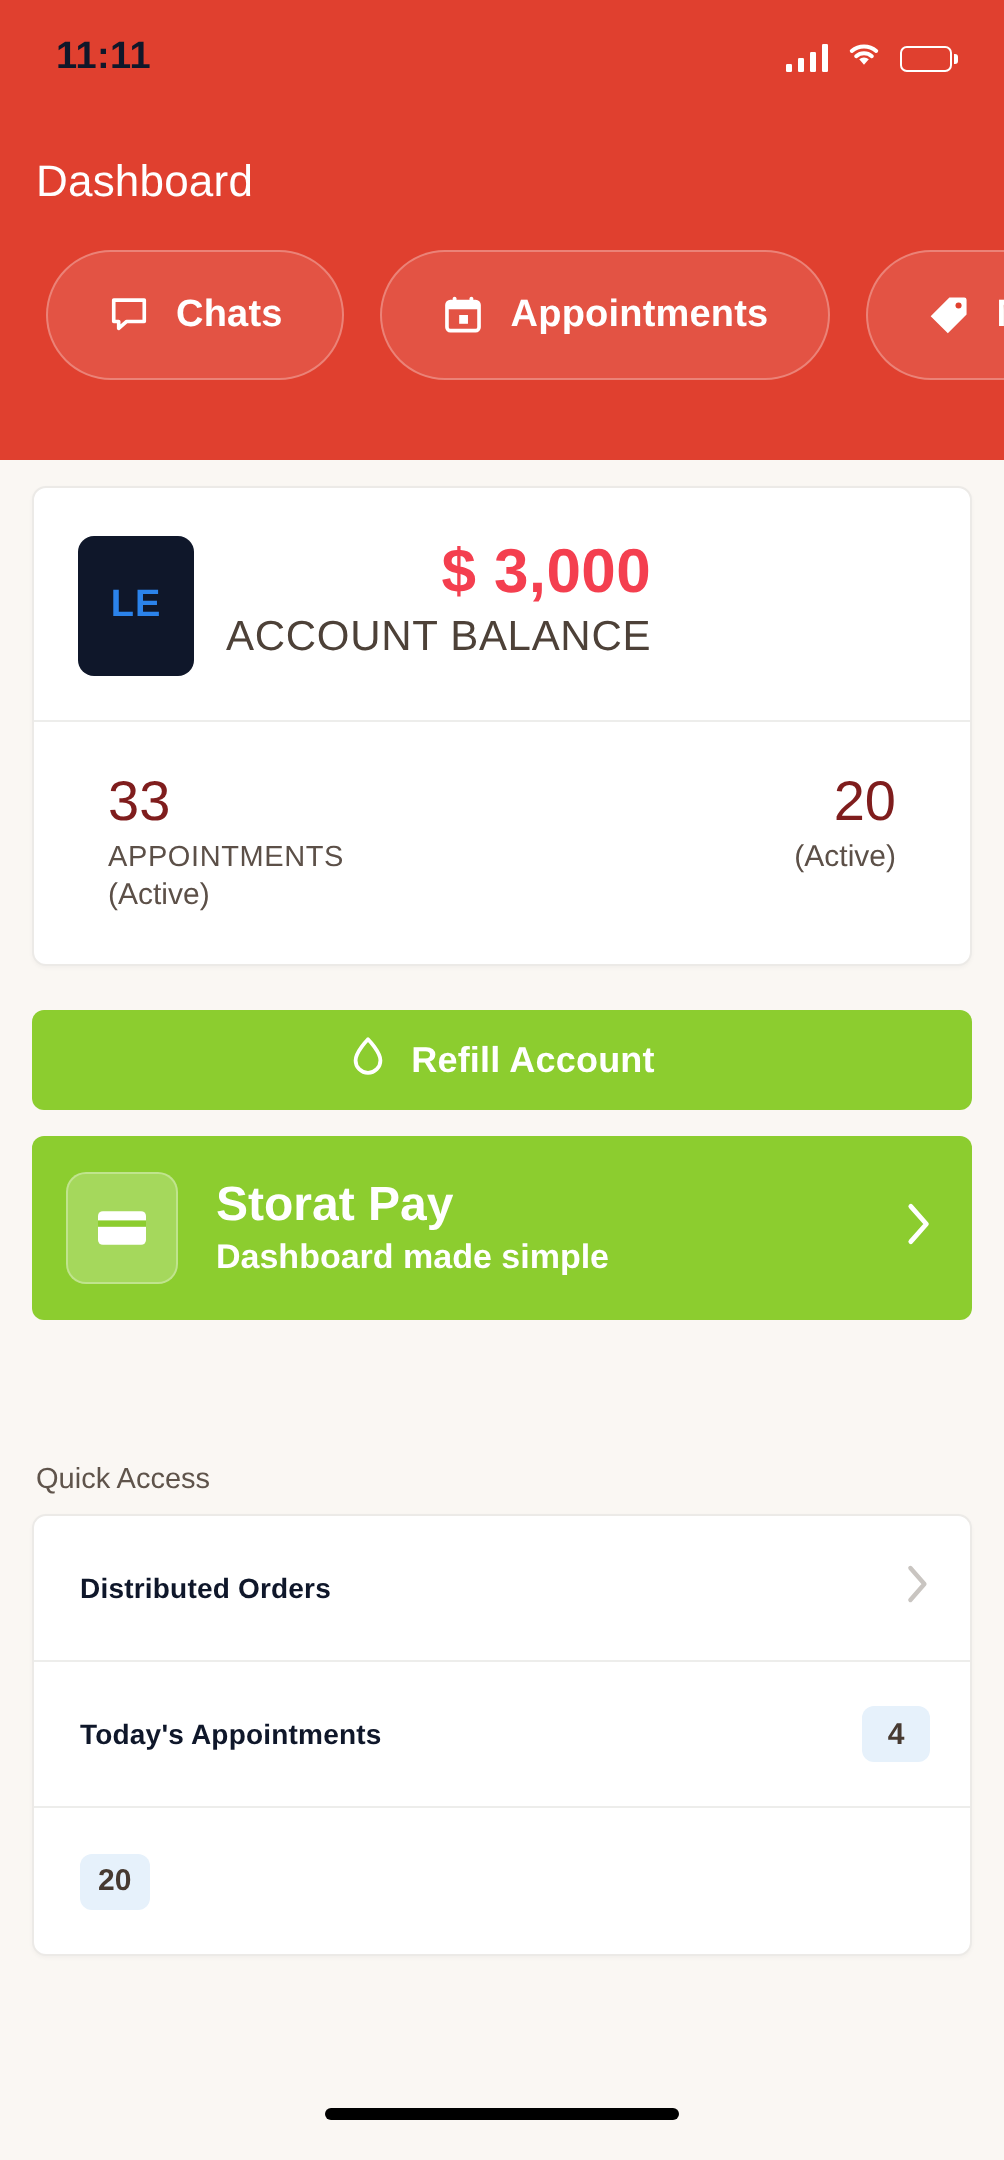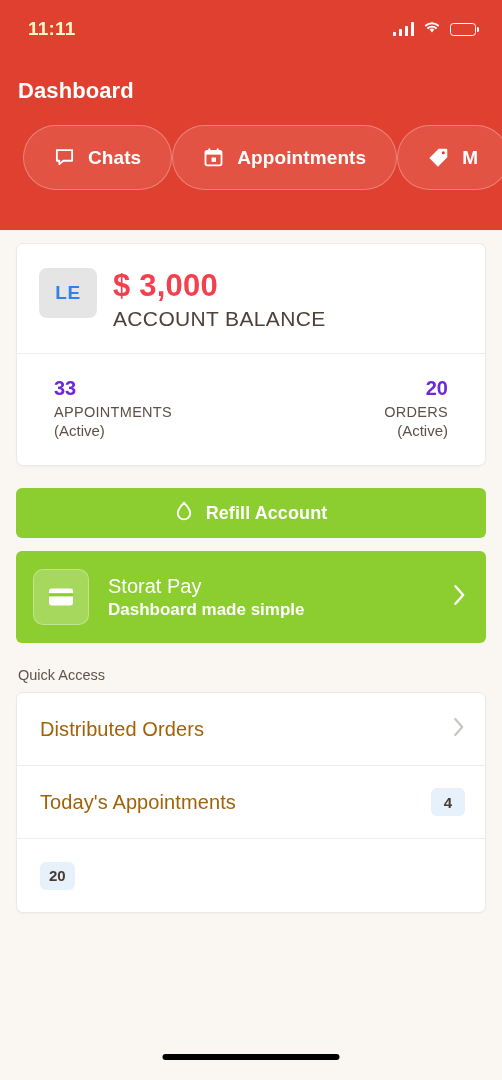--- a/index.html
+++ b/index.html
@@ -17,21 +17,21 @@
     height:230px;
     padding:0;
     position:relative;
   }
   .statusbar {
     height:58px;
     display:flex; align-items:center; justify-content:space-between;
     padding:0 26px 0 28px;
   }
   .status-time {
-    color:#fef9c3;
+    color:#0f172a;
     font-size:19px;
     font-weight:bold;
     letter-spacing:0.2px;
   }
   .status-icons { display:flex; align-items:center; gap:9px; }
   .sig { display:flex; align-items:flex-end; gap:2.5px; height:14px; }
   .sig i { display:block; width:3.5px; background:#fff; border-radius:0.6px; }
   .sig i:nth-child(1){ height:4.5px; }
   .sig i:nth-child(2){ height:7.5px; }
   .sig i:nth-child(3){ height:10.5px; }
@@ -43,27 +43,27 @@
   }
   .battery::after {
     content:""; position:absolute; right:-3.6px; top:3.4px;
     width:2px; height:5px; background:#fff; border-radius:0 1.5px 1.5px 0;
   }
   .battery .fill { height:100%; background:#fff; border-radius:1.4px; }
 
   .page-title {
     color:#ffffff;
     font-size:22px;
-    font-weight:bold;
+    font-weight:normal;
     padding:20px 0 0 18px;
     letter-spacing:0.1px;
   }
 
   .chips {
-    display:flex; align-items:flex-start; 
+    display:flex; align-items:flex-start; gap:18px;
     padding:21px 0 0 23px;
     overflow:hidden;
     white-space:nowrap;
   }
   .chip {
     display:flex; align-items:center; gap:13px;
     height:65px;
     padding:0 30px;
     border-radius:34px;
     background:rgba(255,255,255,0.10);
@@ -88,53 +88,54 @@
     box-shadow:0 1px 2px rgba(0,0,0,0.035);
   }
 
   .balance-card { margin-top:13px; }
   .balance-top {
     display:flex; align-items:flex-start; gap:16px;
     padding:24px 22px 22px 22px;
     border-bottom:1px solid #ededeb;
   }
   .avatar {
-    width:58px; height:50px;
-    background:#e5e5e5;
+    width:58px; height:70px;
+    background:#0f172a;
     border-radius:8px;
     display:flex; align-items:center; justify-content:center;
     color:#2b83eb;
     font-size:19px;
     font-weight:bold;
     letter-spacing:0.5px;
     flex:none;
   }
   .balance-text { padding-top:1px; }
   .balance-amount {
     color:#f43f4f;
     font-size:31px;
     font-weight:bold;
     line-height:1.08;
     letter-spacing:0.2px;
+    text-align:right;
   }
   .balance-caption {
     color:#4d4138;
     font-size:21px;
     letter-spacing:0.35px;
     padding-top:5px;
   }
 
   .stats { display:flex; padding:22px 20px 26px 20px; }
   .stat { flex:1; text-align:center; }
   .stat:first-child { text-align:left; padding-left:17px; }
   .stat:last-child  { text-align:right; padding-right:17px; }
   .stat-value {
-    color:#6d28d9;
-    font-size:20px;
-    font-weight:bold;
+    color:#7f1d1d;
+    font-size:28px;
+    font-weight:normal;
     line-height:1.25;
   }
   .stat-label {
     color:#5c5048;
     font-size:14.5px;
     letter-spacing:0.3px;
     padding-top:3px;
   }
   .stat-sub {
     color:#5c5048;
@@ -171,46 +172,47 @@
   .pay-icon {
     width:56px; height:56px;
     border-radius:10px;
     background:rgba(255,255,255,0.22);
     border:1px solid rgba(255,255,255,0.30);
     display:flex; align-items:center; justify-content:center;
     flex:none;
   }
   .pay-text { padding-left:19px; flex:1; }
   .pay-title {
-    color:#ffffff; font-size:20px; font-weight:normal; line-height:1.3;
+    color:#ffffff; font-size:24px; font-weight:bold; line-height:1.3;
   }
   .pay-sub {
     color:#ffffff; font-size:17px; font-weight:bold; line-height:1.35;
   }
 
   
   .section-title {
     color:#5f544b;
     font-size:14.5px;
     padding:24px 2px 9px 2px;
+    margin-top:48px;
   }
   .qa-card { overflow:hidden; }
   .qa-row {
     height:73px;
     display:flex; align-items:center;
     padding:0 20px 0 23px;
     border-bottom:1px solid #ededeb;
     cursor:pointer;
   }
   .qa-row:last-child { border-bottom:none; }
   .qa-label {
     flex:1;
-    color:#a16207;
-    font-size:20px;
-    font-weight:normal;
+    color:#0f172a;
+    font-size:14px;
+    font-weight:bold;
     letter-spacing:0.1px;
   }
   .qa-badge {
     background:#e6f1fb;
     color:#473a31;
     font-size:15px;
     font-weight:bold;
     min-width:34px;
     height:28px;
     border-radius:6px;
@@ -306,21 +308,20 @@
         </div>
       </div>
       <div class="stats">
         <div class="stat">
           <div class="stat-value">33</div>
           <div class="stat-label">APPOINTMENTS</div>
           <div class="stat-sub">(Active)</div>
         </div>
         <div class="stat">
           <div class="stat-value">20</div>
-          <div class="stat-label">ORDERS</div>
           <div class="stat-sub">(Active)</div>
         </div>
       </div>
     </div>
 
     <div class="refill-btn">
       <span>
         <svg width="18" height="20" viewBox="0 0 18 20">
           <path d="M9 1.6C9 1.6 2.8 8 2.8 12.2a6.2 6.2 0 0 0 12.4 0C15.2 8 9 1.6 9 1.6Z" fill="none" stroke="#fff" stroke-width="1.9" stroke-linejoin="round"></path>
         </svg>

